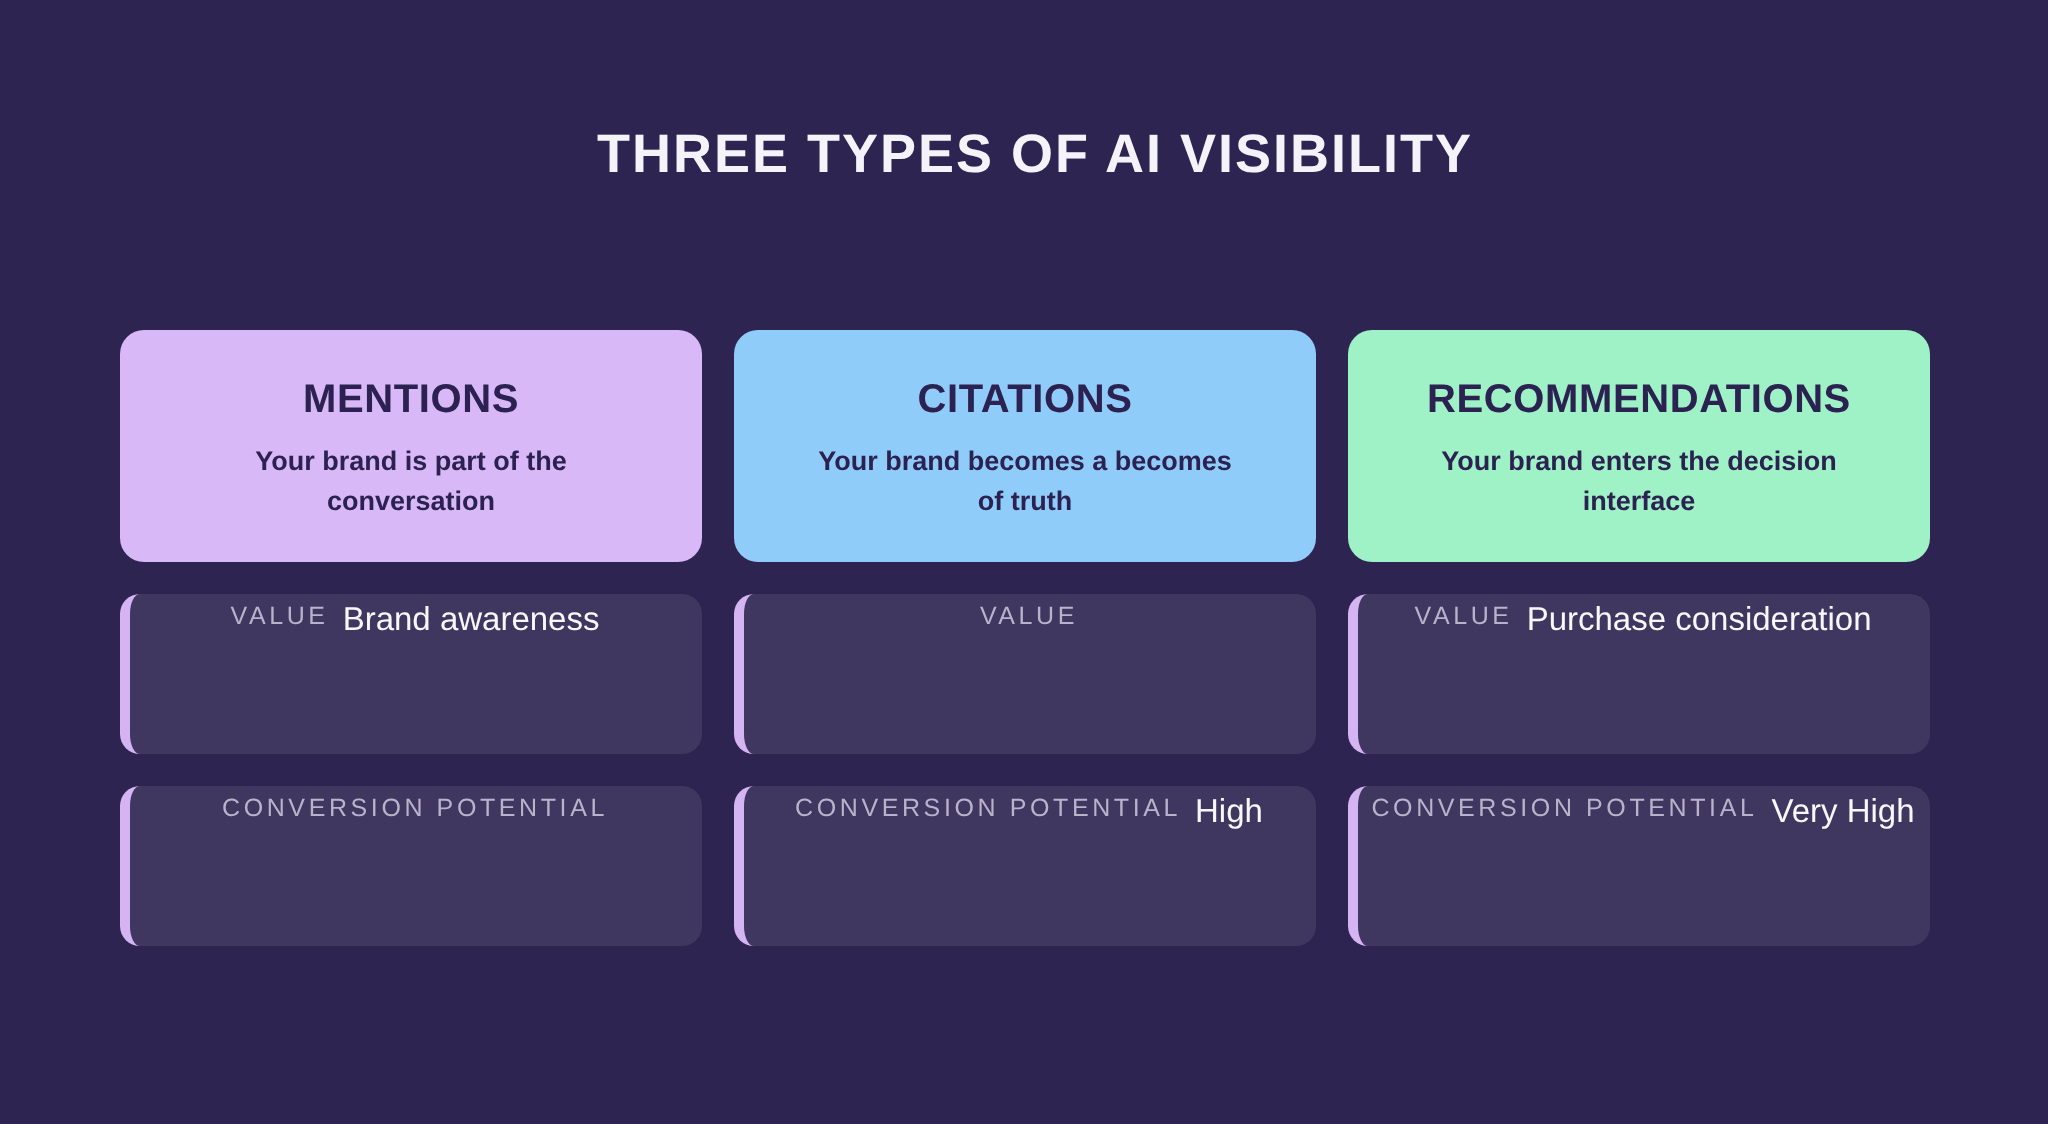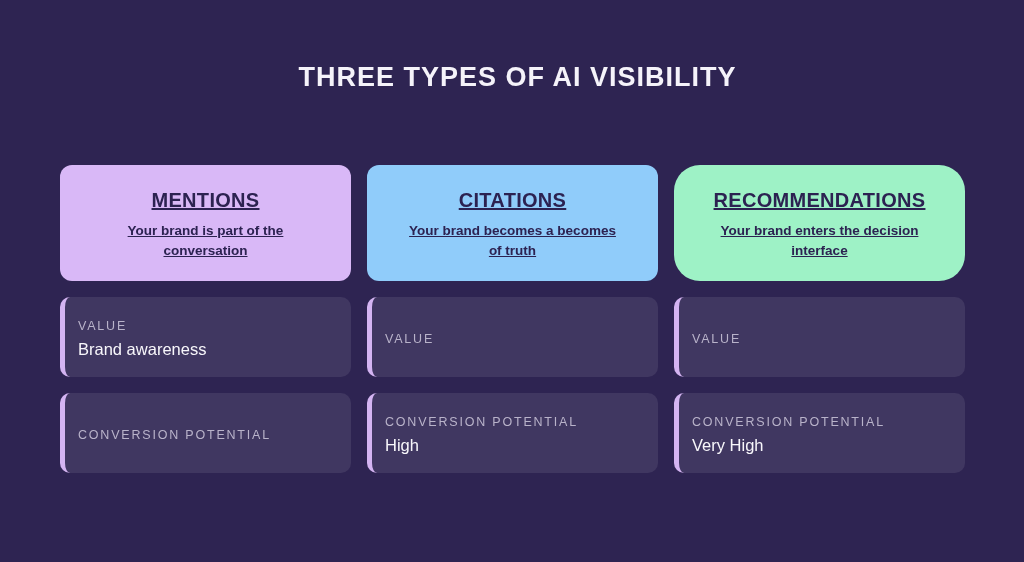--- a/index.html
+++ b/index.html
@@ -54,44 +54,43 @@
   .header-card {
     height: 116px;
     border-radius: 12px;
     display: flex;
     flex-direction: column;
     align-items: center;
     justify-content: center;
     text-align: center;
     color: var(--header-text);
     padding: 8px 20px 4px 20px;
-    text-decoration: underline;
   }
   .header-card.mentions        { background: var(--mentions-bg); }
   .header-card.citations       { background: var(--citations-bg); }
-  .header-card.recommendations { background: var(--recommendations-bg); border-radius: 26px; }
+  .header-card.recommendations { background: var(--recommendations-bg); }
   .header-card h2 {
     font-size: 20px;
     font-weight: bold;
     letter-spacing: 0.3px;
     margin-bottom: 9px;
   }
   .header-card p {
     font-size: 13.5px;
     font-weight: 600;
     line-height: 1.45;
     max-width: 212px;
   }
   .info-card {
     height: 80px;
     border-radius: 10px;
     background: var(--card-dark);
     border-left: 5px solid var(--stripe);
     display: flex;
-    flex-direction: column;
+    flex-direction: row;
     justify-content: center;
     gap: 7px;
     padding: 4px 14px 0 13px;
   }
   .info-card .card-label {
     font-size: 12.5px;
     letter-spacing: 1.8px;
     color: var(--label-text);
     white-space: nowrap;
   }
@@ -139,20 +138,21 @@
       </div>
     </section>
 
     <section class="column">
       <div class="header-card recommendations">
         <h2>RECOMMENDATIONS</h2>
         <p>Your brand enters the decision interface</p>
       </div>
       <div class="info-card">
         <div class="card-label">VALUE</div>
+        <div class="card-value">Purchase consideration</div>
       </div>
       <div class="info-card">
         <div class="card-label">CONVERSION POTENTIAL</div>
         <div class="card-value">Very High</div>
       </div>
     </section>
 
   </div>
 </div>
 

